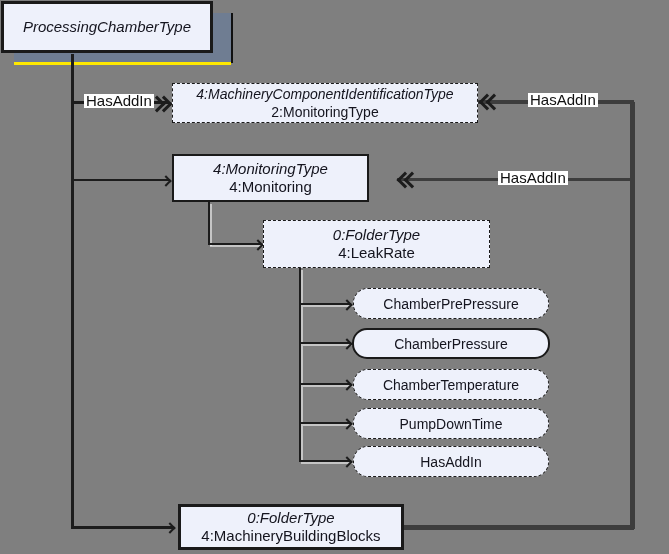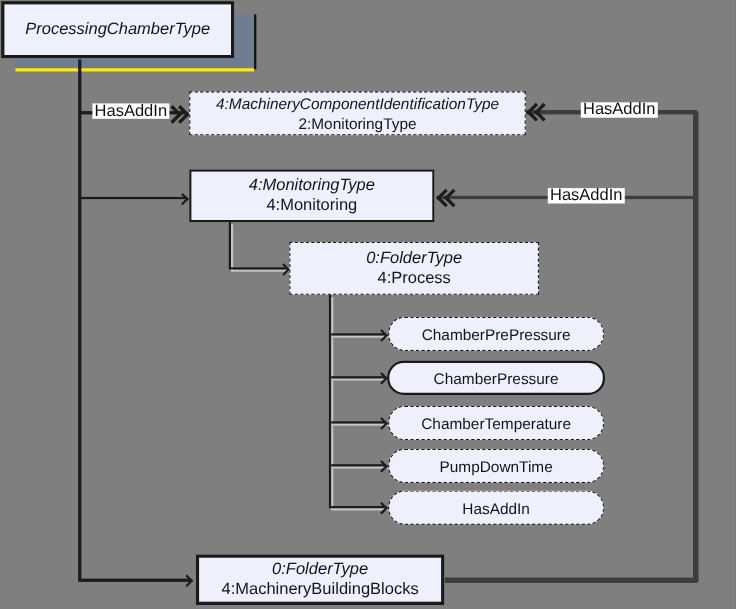--- a/index.html
+++ b/index.html
@@ -55,37 +55,37 @@
   <div class="line thick" style="left:478px;top:100px;width:156px;height:4px;"></div>
   <span class="chev l" style="left:481px;top:96px;"></span>
   <span class="chev l" style="left:488px;top:96px;"></span>
   <span class="elabel" style="left:528px;top:93px;">HasAddIn</span>
 
   <div class="line thick" style="left:630px;top:102px;width:5px;height:427px;"></div>
 
   <div class="line" style="left:73px;top:179px;width:97px;height:2px;"></div>
   <span class="chev l sm" style="left:162px;top:177px;transform:rotate(45deg);"></span>
 
-  <div class="node" style="left:172px;top:154px;width:223px;height:48px;font-size:15px;">
+  <div class="node" style="left:172px;top:154px;width:197px;height:48px;font-size:15px;">
     <span class="t">4:MonitoringType</span>
     <span>4:Monitoring</span>
   </div>
 
   <div class="line thick" style="left:397px;top:178px;width:233px;height:3px;"></div>
   <span class="chev l" style="left:399px;top:174px;"></span>
   <span class="chev l" style="left:406px;top:174px;"></span>
   <span class="elabel" style="left:498px;top:171px;">HasAddIn</span>
 
   <div class="line hl" style="left:208px;top:202px;width:2px;height:42px;"></div>
   <div class="line hl" style="left:208px;top:243px;width:53px;height:2px;"></div>
   <span class="chev sm" style="left:254px;top:241px;transform:rotate(45deg);"></span>
 
   <div class="node dashed" style="left:263px;top:220px;width:227px;height:48px;font-size:15px;">
     <span class="t">0:FolderType</span>
-    <span>4:Process</span>
+    <span>4:LeakRate</span>
   </div>
 
   <div class="line hl" style="left:299px;top:268px;width:2px;height:194px;"></div>
 
   <div class="line hl" style="left:301px;top:303px;width:50px;height:2px;"></div>
   <span class="chev sm" style="left:343px;top:301px;transform:rotate(45deg);"></span>
   <div class="line hl" style="left:301px;top:342px;width:50px;height:2px;"></div>
   <span class="chev sm" style="left:343px;top:340px;transform:rotate(45deg);"></span>
   <div class="line hl" style="left:301px;top:383px;width:50px;height:2px;"></div>
   <span class="chev sm" style="left:343px;top:381px;transform:rotate(45deg);"></span>

